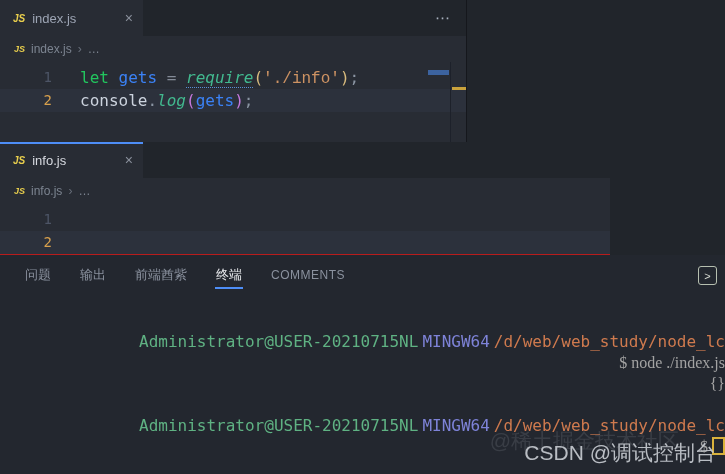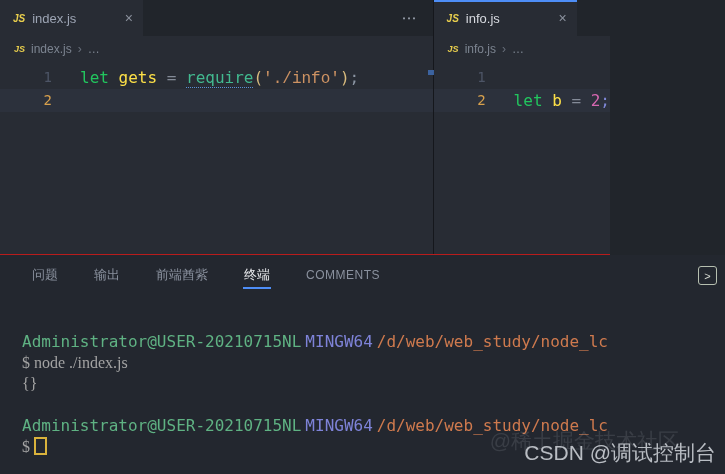--- a/index.html
+++ b/index.html
@@ -1,21 +1,21 @@
 <!DOCTYPE html>
 <html><head>
 <meta charset="utf-8">
 <style>
   html,body{margin:0;padding:0;background:#21252b;}
   .window{position:relative;width:725px;height:474px;background:#21252b;overflow:hidden;
           font-family:"Liberation Sans",sans-serif;}
 
   
   .editors{position:absolute;top:0;left:0;width:610px;height:254px;display:flex;
-           border-bottom:5px solid #b91c1c;}
+           border-bottom:5px solid #b91c1c;flex-direction:column;}
   .group{position:relative;height:100%;background:#282c34;box-sizing:border-box;}
   .group.left{width:467px;border-right:1px solid #15171c;}
   .group.right{flex:1;}
 
   .tabbar{height:36px;background:#21252b;display:flex;align-items:stretch;}
   .tab{display:flex;align-items:center;gap:7px;padding:0 10px 0 13px;background:#282c34;
        width:143px;box-sizing:border-box;position:relative;cursor:pointer;flex:none;}
   .tab .label{font-size:13px;color:#9da5b4;}
   .tab.focused .label{color:#d7dae0;}
   .tab.focused::before{content:"";position:absolute;top:0;left:0;right:0;height:2px;background:#4e8ef7;}
@@ -30,51 +30,51 @@
   .crumb-sep{color:#676e7a;}
 
   .code{padding-top:4px;font-family:"DejaVu Sans Mono",monospace;font-size:16px;}
   .code-line{display:flex;height:23px;line-height:23px;white-space:pre;}
   .code-line.active{background:#2c313c;}
   .ln{width:52px;flex:none;text-align:right;color:#4d5566;font-size:14px;}
   .code-line.active .ln{color:#d7a04d;}
   .code-text{padding-left:28px;}
 
   .tk-kw{color:#22c55e;}
-  .tk-id{color:#fde047;}
+  .tk-id{color:#3b82f6;}
   .tk-op{color:#848b98;}
-  .tk-fn{color:#42b98f;}
+  .tk-fn{color:#42b98f;font-style:italic;}
   .tk-hint{border-bottom:1px dotted #5a8fd6;}
   .tk-pg{color:#d7ba7d;}
   .tk-pp{color:#c678dd;}
   .tk-str{color:#ce9363;font-family:Liberation Mono, monospace;}
   .tk-pun{color:#8b95a3;}
   .tk-con{color:#ccd3de;}
   .tk-num{color:#d567b0;}
   .tk-semi2{color:#7f88d8;}
 
   
   .mini-divider{position:absolute;left:450px;top:62px;bottom:0;width:1px;background:#1d212a;}
   .mini-text{position:absolute;left:428px;top:70px;width:21px;height:5px;background:#3f6db3;opacity:.85;}
   .mini-marker{position:absolute;left:452px;top:87px;width:14px;height:3px;background:#c9a23c;}
 
   
   .panel{position:absolute;top:255px;left:0;width:725px;height:219px;background:#23272f;}
   .panel-tabs{display:flex;align-items:center;gap:29px;padding-left:25px;height:40px;position:relative;}
   .panel-tab{font-size:13px;color:#8a919e;cursor:pointer;position:relative;height:100%;
-             display:flex;align-items:center;margin-left:7px;}
+             display:flex;align-items:center;}
   .panel-tab.active{color:#e8eaed;}
   .panel-tab.active::after{content:"";position:absolute;bottom:6px;left:-1px;right:-1px;height:2px;background:#4e8ef7;}
   .panel-tab.caps{font-size:12px;letter-spacing:.5px;}
   .panel-expand{position:absolute;right:8px;top:11px;width:17px;height:17px;border:1px solid #b6bfb0;
                 border-radius:3px;display:flex;align-items:center;justify-content:center;
                 color:#d7dbd2;font-size:11px;cursor:pointer;background:transparent;}
 
   .terminal{padding:36px 0 0 22px;font-family:"DejaVu Sans Mono",monospace;font-size:16px;}
-  .term-line{height:21px;line-height:21px;white-space:pre;}
+  .term-line{height:21px;line-height:21px;white-space:pre;text-align:right;}
   .t-green{color:#5fb283;}
   .t-violet{color:#7e83d8;}
   .t-orange{color:#cf7a4e;}
   .t-fg{color:#a3a3a3;font-family:Liberation Serif, serif;}
   .cursor{display:inline-block;width:9px;height:14px;border:2px solid #d9b23c;
           vertical-align:middle;margin-top:-4px;}
 
   
   .watermark-main{position:absolute;right:9px;bottom:7px;font-size:21px;color:#c6cad0;opacity:.92;}
   .watermark-faint{position:absolute;right:46px;bottom:19px;font-size:21px;color:#aab0b8;opacity:.16;}
@@ -96,21 +96,21 @@
         <span class="more">⋯</span>
       </div>
       <div class="breadcrumb">
         <span class="js-icon">JS</span>
         <span>index.js</span>
         <span class="crumb-sep">›</span>
         <span>…</span>
       </div>
       <div class="code">
           <div class="code-line"><span class="ln">1</span><span class="code-text"><span class="tk-kw">let</span><span class="tk-id"> </span><span class="tk-id">gets</span><span class="tk-id"> </span><span class="tk-op">=</span><span class="tk-id"> </span><span class="tk-fn tk-hint">require</span><span class="tk-pg">(</span><span class="tk-str">'./info'</span><span class="tk-pg">)</span><span class="tk-pun">;</span></span></div>
-          <div class="code-line active"><span class="ln">2</span></div>
+          <div class="code-line active"><span class="ln">2</span><span class="code-text"><span class="tk-con">console</span><span class="tk-pun">.</span><span class="tk-fn">log</span><span class="tk-pp">(</span><span class="tk-id">gets</span><span class="tk-pp">)</span><span class="tk-pun">;</span></span></div>
         </div>
       <div class="mini-divider"></div>
       <div class="mini-text"></div>
       <div class="mini-marker"></div>
     </div>
 
     <div class="group right">
       <div class="tabbar">
         <div class="tab focused">
           <span class="js-icon">JS</span>
@@ -119,21 +119,21 @@
         </div>
       </div>
       <div class="breadcrumb">
         <span class="js-icon">JS</span>
         <span>info.js</span>
         <span class="crumb-sep">›</span>
         <span>…</span>
       </div>
       <div class="code">
           <div class="code-line"><span class="ln">1</span></div>
-          <div class="code-line active"><span class="ln">2</span><span class="code-text"><span class="tk-kw">let</span><span class="tk-id"> </span><span class="tk-id">b</span><span class="tk-id"> </span><span class="tk-op">=</span><span class="tk-id"> </span><span class="tk-num">2</span><span class="tk-semi2">;</span></span></div>
+          <div class="code-line active"><span class="ln">2</span></div>
         </div>
     </div>
   </div>
 
   <div class="panel">
     <div class="panel-tabs">
         <div class="panel-tab">问题</div>
         <div class="panel-tab">输出</div>
         <div class="panel-tab">前端酋紫</div>
         <div class="panel-tab active">终端</div>

